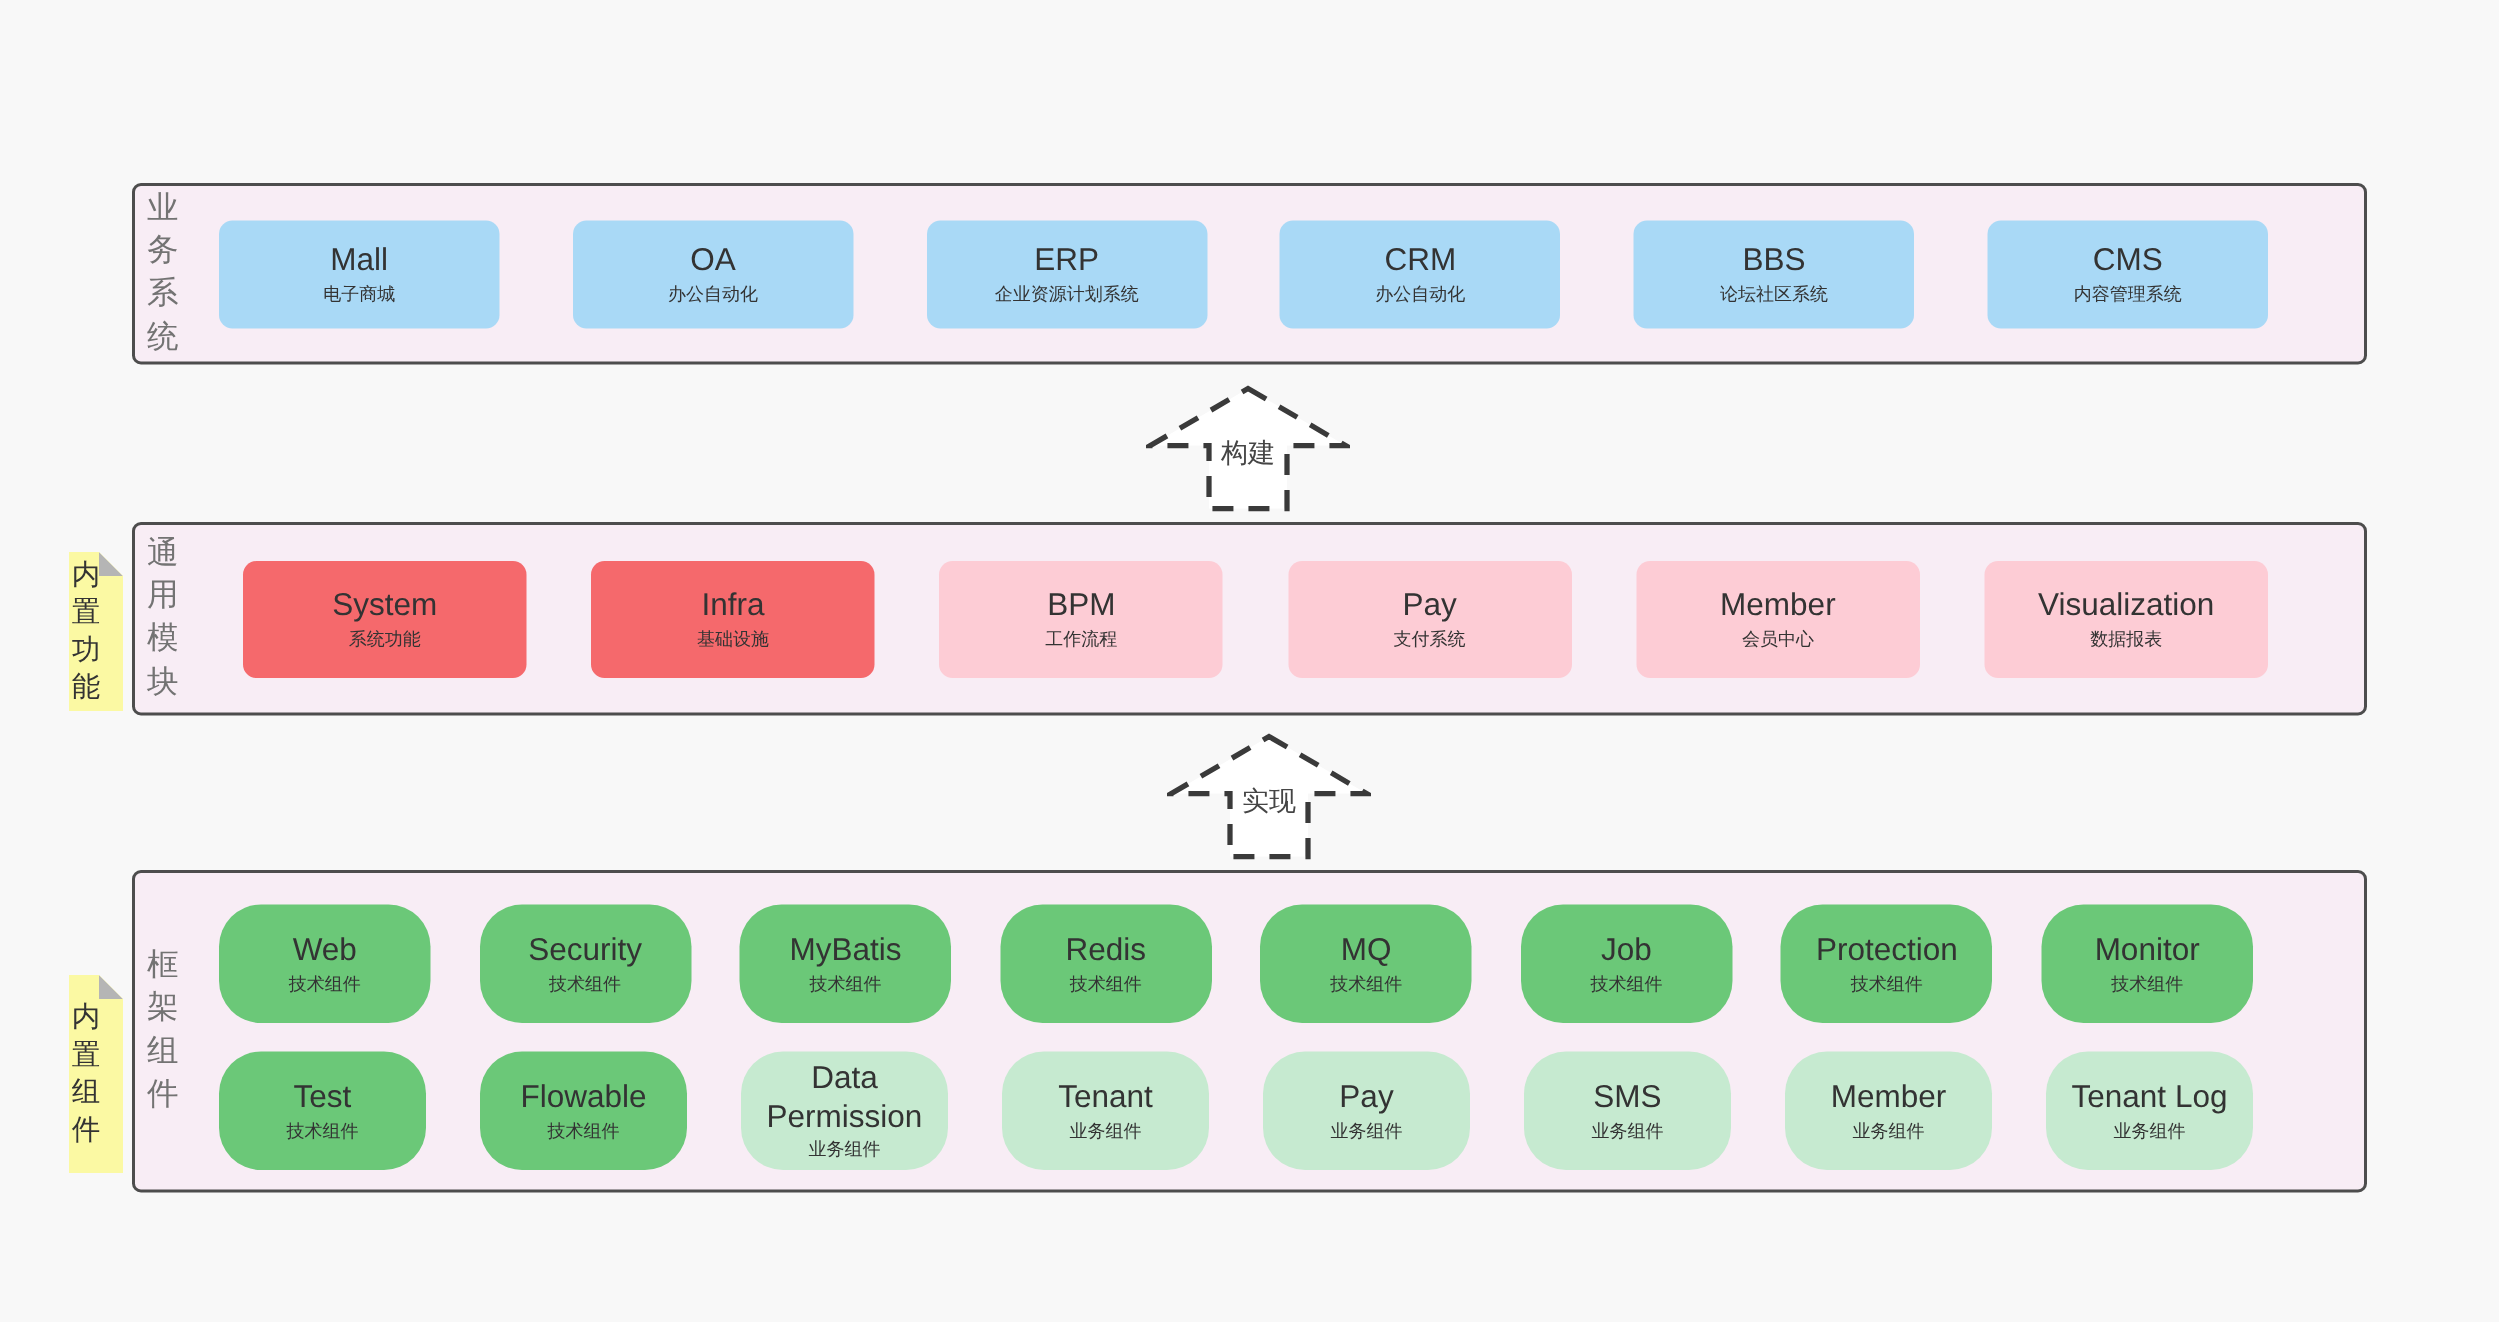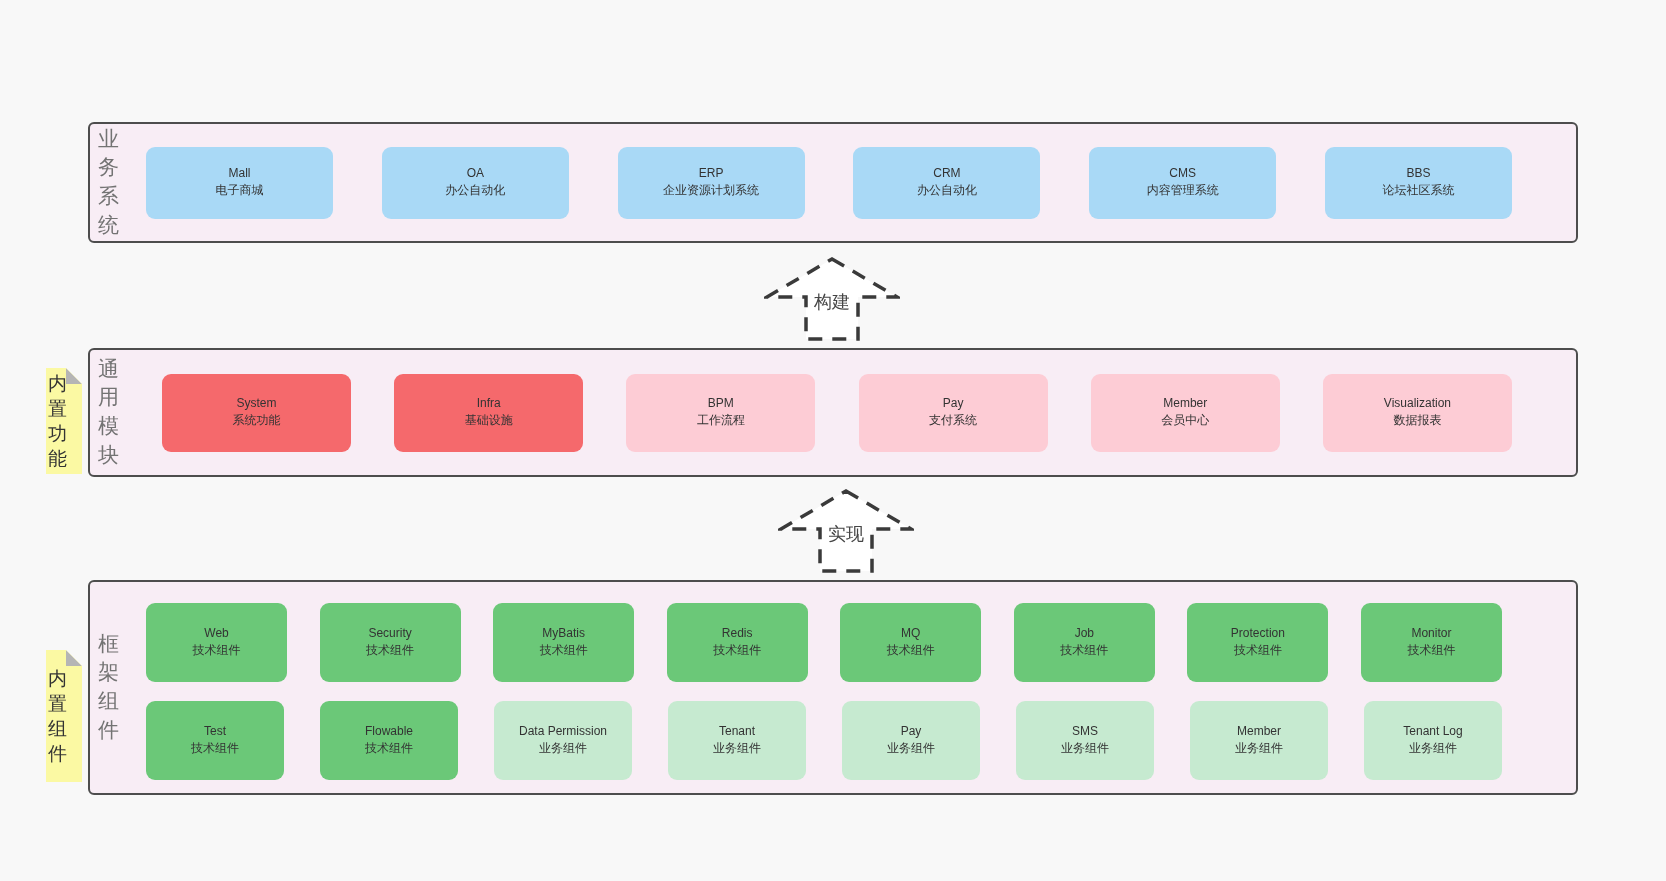--- a/index.html
+++ b/index.html
@@ -19,22 +19,22 @@
   .band-1 .band-row{top:50%;transform:translateY(-50%);}
   .band-2 .band-row{top:50%;transform:translateY(-50%);}
   .band-3 .row-a{top:21px;right:74px;}
   .band-3 .row-b{top:119px;right:74px;gap:36px;}
 
   
   .box{display:flex;flex-direction:column;align-items:center;justify-content:center;
     text-align:center;border-radius:9px;box-sizing:border-box;padding:4px 8px;}
   .band-1 .box{width:187px;height:72px;}
   .band-2 .box{width:189px;height:78px;margin-left:16px;}
-  .band-3 .box{width:141px;height:79px;}
-  .box-title{font-size:12px;line-height:1.22;}
+  .band-3 .box{width:141px;height:79px;border-radius:28px;}
+  .box-title{font-size:21px;line-height:1.22;}
   .box-sub{font-size:12px;line-height:1.3;margin-top:2px;}
   .blue{background:#a9d9f6;}
   .red{background:#f5696c;}
   .pink{background:#fdccd5;}
   .green{background:#6bc878;}
   .lightgreen{background:#c6ead0;}
 
   
   .sticky{position:absolute;left:46px;width:36px;background:#fbf9a3;z-index:0;
     display:flex;align-items:center;justify-content:flex-start;
@@ -71,26 +71,26 @@
       </div>
       <div class="box blue">
         <div class="box-title">ERP</div>
         <div class="box-sub">企业资源计划系统</div>
       </div>
       <div class="box blue">
         <div class="box-title">CRM</div>
         <div class="box-sub">办公自动化</div>
       </div>
       <div class="box blue">
+        <div class="box-title">BBS</div>
+        <div class="box-sub">论坛社区系统</div>
+      </div>
+      <div class="box blue">
         <div class="box-title">CMS</div>
         <div class="box-sub">内容管理系统</div>
-      </div>
-      <div class="box blue">
-        <div class="box-title">BBS</div>
-        <div class="box-sub">论坛社区系统</div>
       </div>
     </div>
   </div>
 
   <div class="arrow arrow-1">
     <svg viewBox="0 0 136 86">
       <polygon points="68,3 133,41 94,41 94,83 42,83 42,41 3,41" fill="#ffffff" stroke="#3a3a3a" stroke-width="3.5" stroke-dasharray="14 10" stroke-linejoin="miter"></polygon>
     </svg>
     <div class="arrow-label">构建</div>
   </div>

